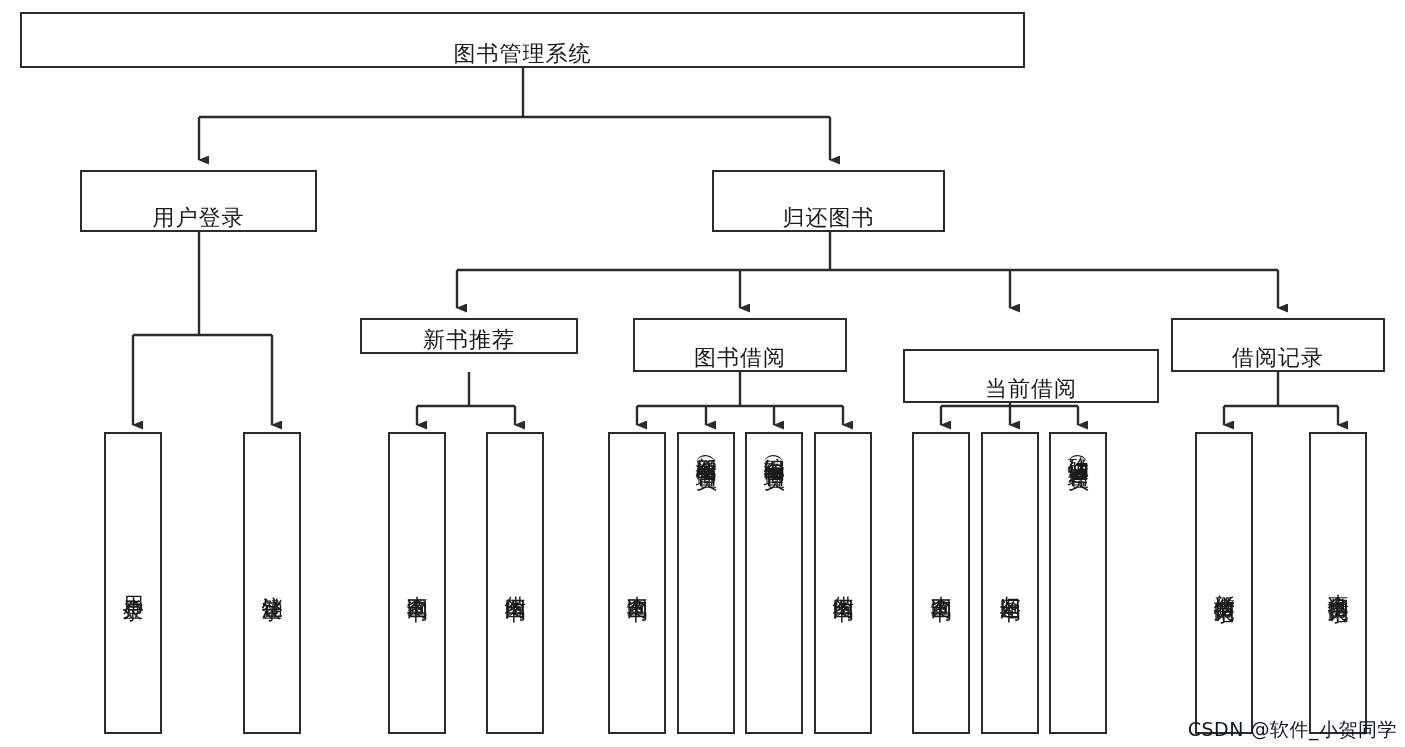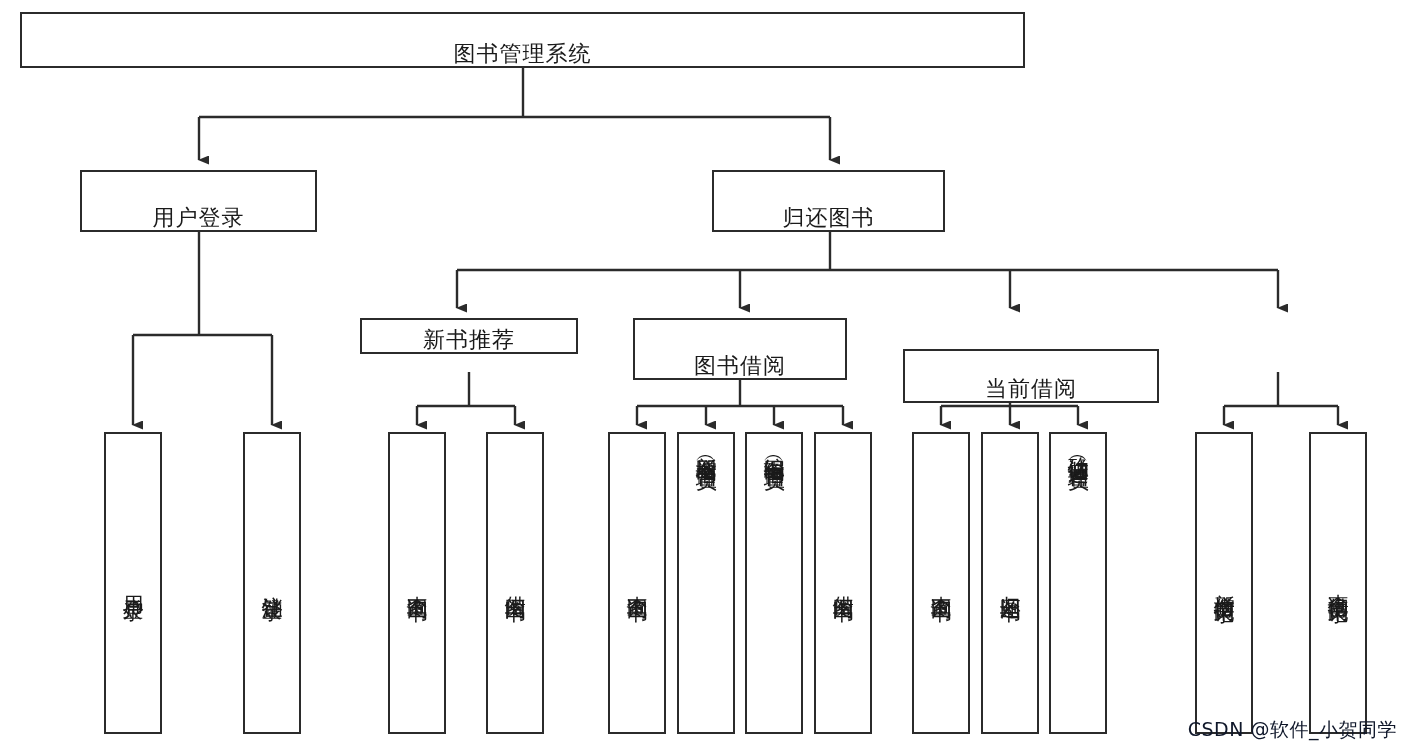--- a/index.html
+++ b/index.html
@@ -136,28 +136,31 @@
   </div>
 
   <div class="node node-h" style="left:712px; top:170px; width:233px; height:62px;">
     <span>归还图书</span>
   </div>
 
   <div class="node node-h" style="left:360px; top:318px; width:218px; height:36px;">
     <span>新书推荐</span>
   </div>
 
-  <div class="node node-h" style="left:633px; top:318px; width:214px; height:62px;">
+  <div class="node node-h" style="left:633px; top:318px; width:214px; height:54px;">
     <span>图书借阅</span>
   </div>
 
   <div class="node node-h" style="left:903px; top:318px; width:256px; height:54px;margin-top:31px;">
     <span>当前借阅</span>
   </div>
 
+  <div class="node node-h" style="left:1171px; top:318px; width:214px; height:54px;">
+    <span>借阅记录</span>
+  </div>
 
   <div class="node node-v anchor-mid" style="left:104px; top:432px; width:58px; height:302px;">
     <span class="vlabel">用户登录</span>
   </div>
 
   <div class="node node-v anchor-mid" style="left:243px; top:432px; width:58px; height:302px;">
     <span class="vlabel">注销登录</span>
   </div>
 
   <div class="node node-v anchor-mid" style="left:388px; top:432px; width:58px; height:302px;">

